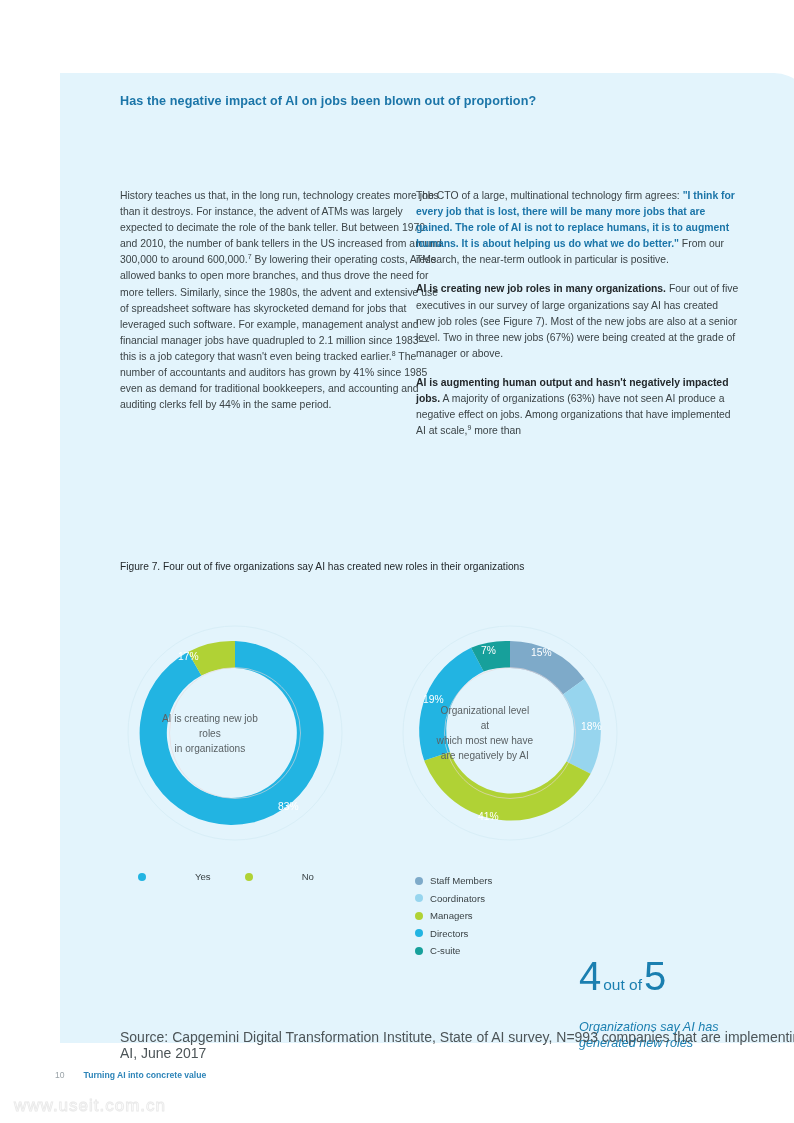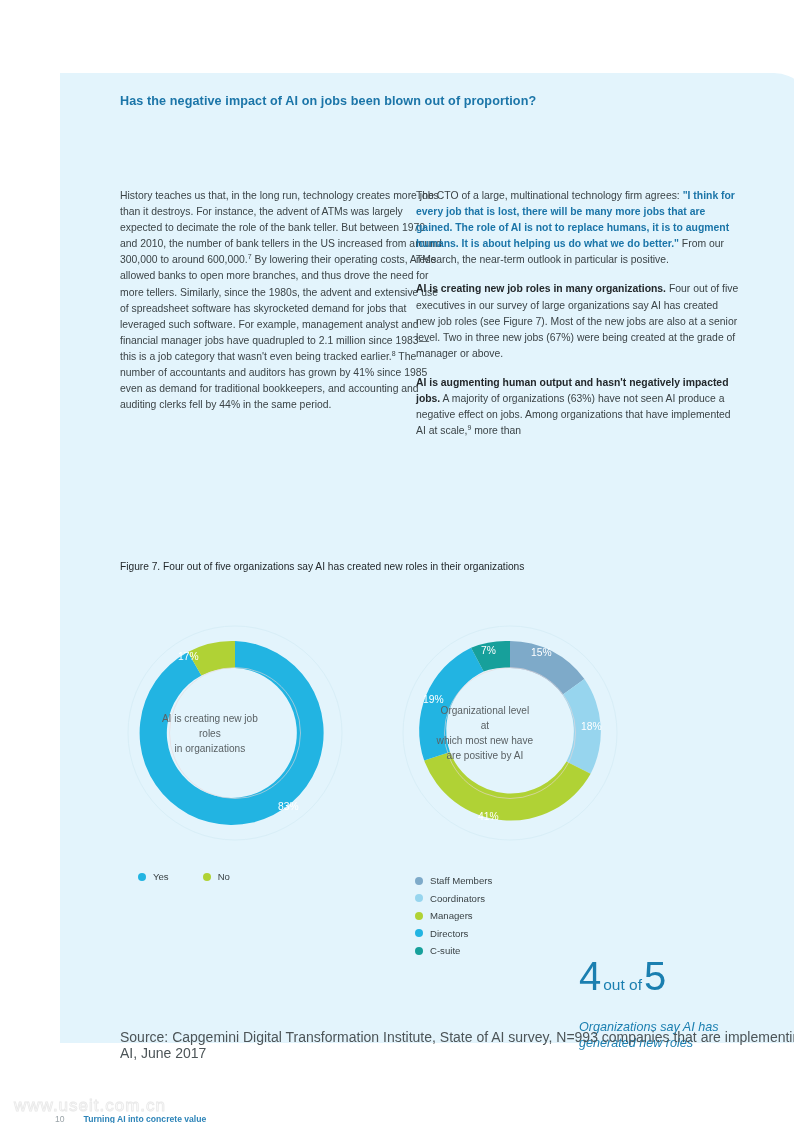--- a/index.html
+++ b/index.html
@@ -74,21 +74,21 @@
     white-space:nowrap;
   }
 
   .legend{position:absolute;font-size:9.6px;color:#3b4346;}
   .legend .row{display:flex;align-items:center;margin-bottom:6.5px;}
   .legend .dot{
     width:8px;height:8px;border-radius:50%;
     margin-right:7px;flex:0 0 auto;
   }
   .legend.horiz{display:flex;}
-  .legend.horiz .row{margin:0 34px 0 0;}
+  .legend.horiz .row{margin:0 34px 0 0;gap:42px;}
 
   .callout{
     position:absolute;
     left:519px;top:353px;
     width:175px;
     color:#1b7fb0;
   }
   .callout .big{
     font-size:40px;
     line-height:40px;
@@ -116,21 +116,20 @@
     left:60px;top:956px;
     font-size:14px;
     color:#4c5457;
   }
 
   .footer{
     position:absolute;
     left:55px;top:1070px;
     display:flex;align-items:center;
     font-size:8.6px;
-    margin-top:44px;
   }
   .footer .pagenum{color:#9aa3a8;margin-right:19px;}
   .footer .foottitle{color:#2d84b8;font-weight:bold;}
 
   .watermark{
     position:absolute;
     left:14px;top:1096px;
     font-size:17px;
     letter-spacing:1px;
     color:#ffffff;
@@ -212,21 +211,21 @@
 
           <path d="M 26.21 139.57 A 92 92 0 0 1 73.06 26.63 L 85.64 50.55 A 65 65 0 0 0 51.96 131.06 Z" fill="#22b4e2"></path>
 
           <path d="M 73.06 26.63 A 92 92 0 0 1 112 20 L 112 47 A 65 65 0 0 0 85.64 50.55 Z" fill="#17a09b"></path>
           <circle cx="112" cy="112" r="65.5" fill="none" stroke="#e9d7d9" stroke-width="0.6"></circle>
         </svg>
         <div class="donut-center">
           <span>
             <span>Organizational level at</span>
             <span>which most new have</span>
-            <span>are positive by AI</span>
+            <span>are negatively by AI</span>
           </span>
         </div>
         <div class="pct" style="left:133px;top:26px;">15%</div>
         <div class="pct" style="left:183px;top:100px;">18%</div>
         <div class="pct" style="left:80px;top:190px;">41%</div>
         <div class="pct" style="left:25px;top:73px;">19%</div>
         <div class="pct" style="left:83px;top:24px;">7%</div>
       </div>
 
       <div class="legend" style="left:355px;top:272px;">

